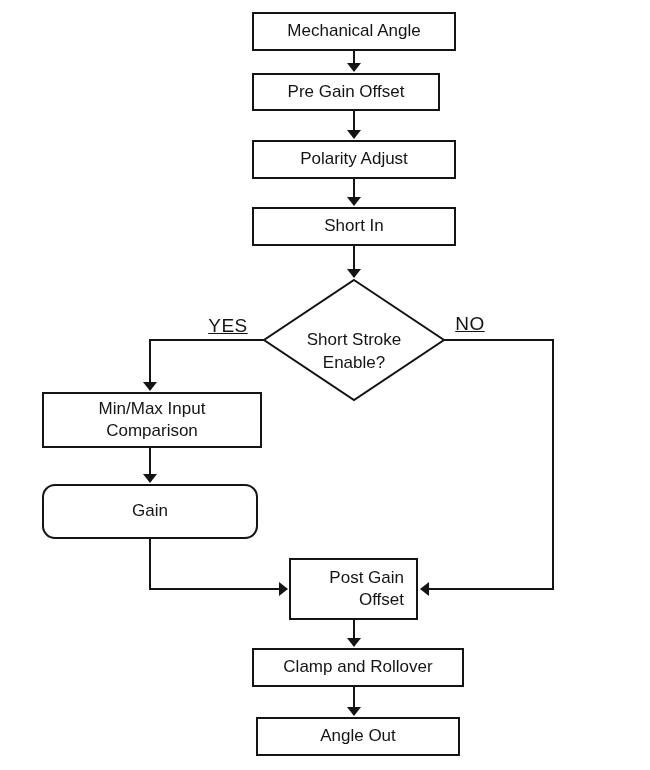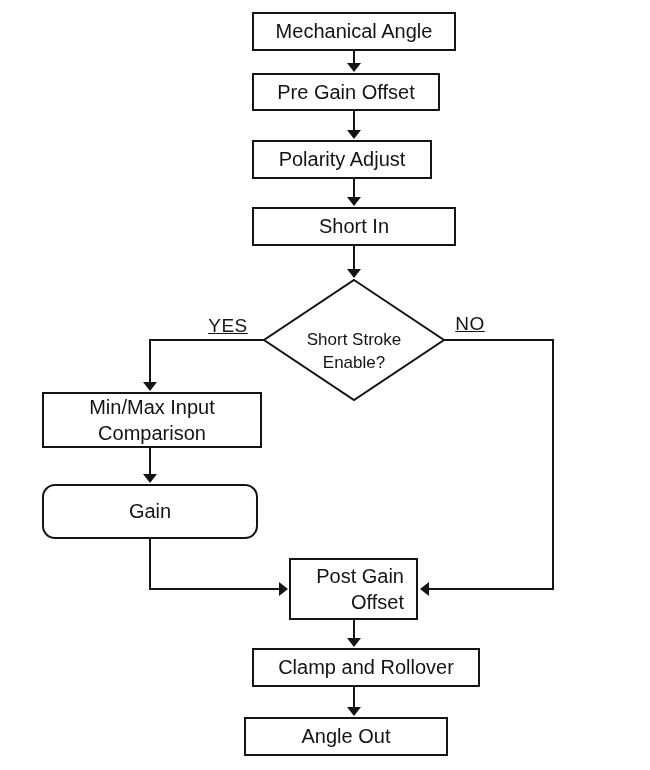--- a/index.html
+++ b/index.html
@@ -22,32 +22,32 @@
     width: 650px; height: 770px;
   }
   .node {
     position: absolute;
     display: flex;
     align-items: center;
     justify-content: center;
     text-align: center;
     background: var(--paper);
     border: 2px solid var(--ink);
-    font-size: 20px;
+    font-size: 17px;
     line-height: 1.32;
   }
   .n-mech   { left:252px; top:12px;  width:204px; height:39px; }
   .n-pre    { left:252px; top:73px;  width:188px; height:38px; }
-  .n-pol    { left:252px; top:140px; width:180px; height:39px; }
+  .n-pol    { left:252px; top:140px; width:204px; height:39px; }
   .n-angin  { left:252px; top:207px; width:204px; height:39px; }
   .n-minmax { left:42px;  top:392px; width:220px; height:56px; padding:0 28px; }
   .n-gain   { left:42px;  top:484px; width:216px; height:55px;border-radius:13px; }
   .n-post   { left:289px; top:558px; width:129px; height:62px; padding:0 12px;text-align:right; }
-  .n-clamp  { left:252px; top:648px; width:228px; height:39px; }
-  .n-angout { left:244px; top:717px; width:204px; height:39px; }
+  .n-clamp  { left:252px; top:648px; width:212px; height:39px; }
+  .n-angout { left:256px; top:717px; width:204px; height:39px; }
   .diamond-label {
     position: absolute;
     left:294px; top:322px; width:120px; height:60px;
     display:flex; align-items:center; justify-content:center;
     text-align:center;
     font-size:17px;
     line-height:1.35;
   }
   .branch-label {
     position: absolute;

